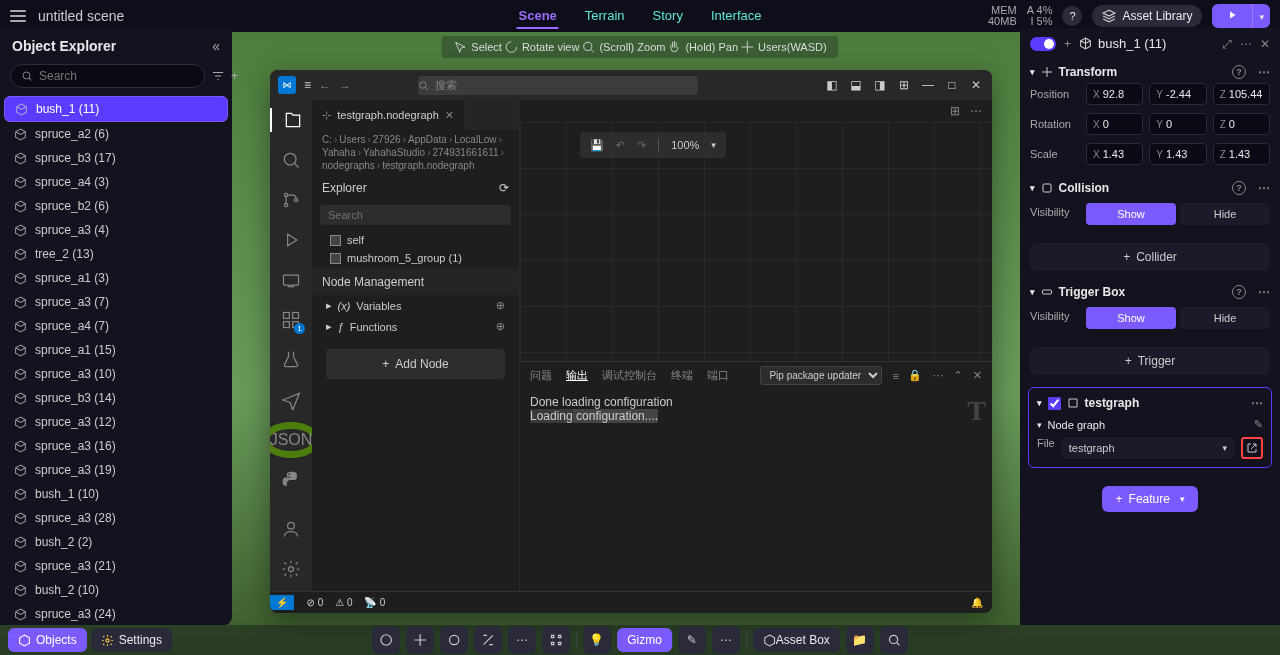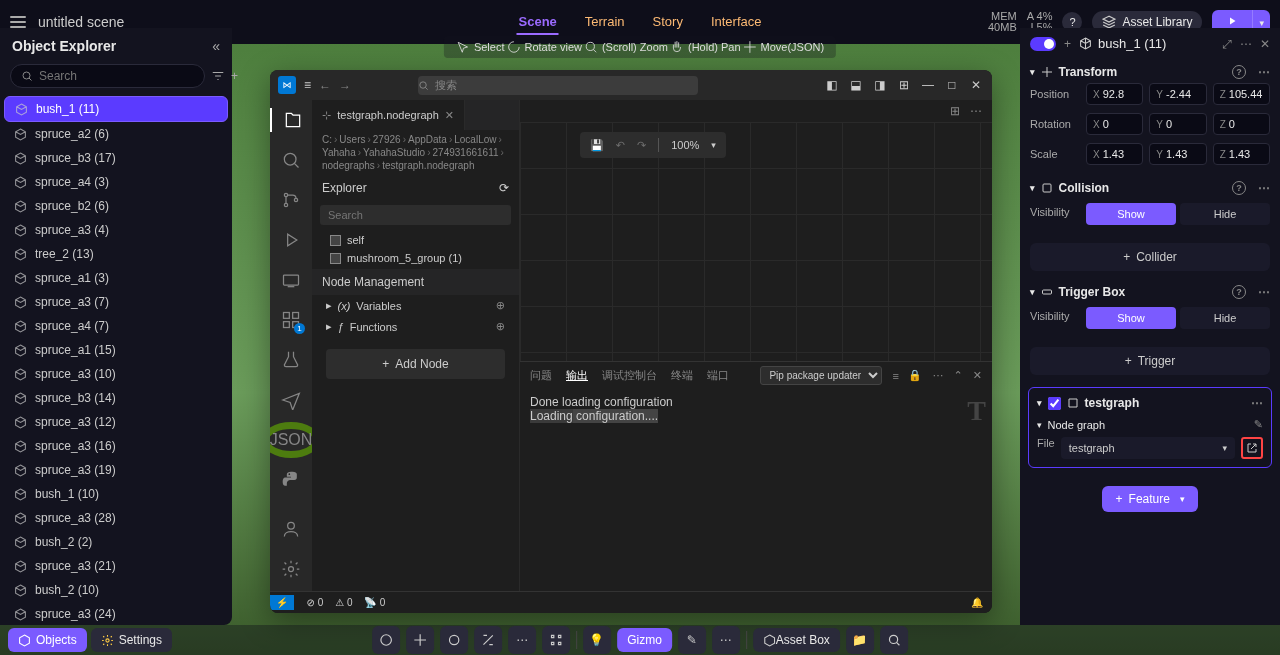--- a/index.html
+++ b/index.html
@@ -1,22 +1,22 @@
 <!DOCTYPE html>
 <html><head>
 <meta charset="utf-8">
 <style>
 *{box-sizing:border-box;margin:0;padding:0;font-family:-apple-system,BlinkMacSystemFont,"Segoe UI",sans-serif;user-select:none}
 body{width:1280px;height:655px;background:linear-gradient(180deg,#4a7b3a 0%,#5a8b4a 30%,#6a9b5a 60%,#3a5a2a 100%);position:relative;overflow:hidden;color:#e8e8e8;font-size:12px}
-.topbar{height:44px;background:#0e0e1a;display:flex;align-items:center;padding:0 10px;gap:12px}
+.topbar{height:32px;background:#0e0e1a;display:flex;align-items:center;padding:0 10px;gap:12px}
 .menu-icon{width:16px;height:12px;display:flex;flex-direction:column;justify-content:space-between;cursor:pointer}
 .menu-icon span{height:2px;background:#aaa;border-radius:1px}
 .scene-title{color:#ccc;font-size:14px;font-weight:500}
 .top-tabs{position:absolute;left:50%;transform:translateX(-50%);display:flex;gap:24px}
-.top-tab{color:#fdba74;font-size:13px;padding:4px 2px;cursor:pointer}
+.top-tab{color:#5eead4;font-size:13px;padding:4px 2px;cursor:pointer}
 .top-tab.active{color:#9b6bff;border-bottom:2px solid #9b6bff;font-weight:600}
 .top-right{margin-left:auto;display:flex;align-items:center;gap:10px}
 .stats{font-size:11px;color:#aaa;text-align:right;line-height:11px}
 .help-icon,.icon-btn{width:20px;height:20px;border-radius:50%;background:#2a2a3a;display:flex;align-items:center;justify-content:center;cursor:pointer;font-size:11px}
 .asset-lib{background:#2a2a3a;padding:4px 10px;border-radius:12px;display:flex;align-items:center;gap:6px;cursor:pointer;font-size:12px}
 .play-btn{background:#7b5bff;padding:5px 14px;border-radius:6px 0 0 6px;cursor:pointer}
 .play-caret{background:#7b5bff;padding:5px 6px;border-radius:0 6px 6px 0;cursor:pointer;border-left:1px solid rgba(255,255,255,.2)}
 .toolbar{position:absolute;top:36px;left:50%;transform:translateX(-50%);display:flex;gap:2px;background:rgba(20,20,30,.3);padding:4px 12px;border-radius:4px}
 .toolbar-item{display:flex;align-items:center;gap:4px;font-size:11px;color:#ddd;cursor:pointer}
 .toolbar-item svg{width:14px;height:14px;fill:none;stroke:#ddd;stroke-width:1.5}
@@ -171,21 +171,21 @@
   <div class="toolbar-item">
       <svg viewBox="0 0 24 24">
         <path d="M9 3v10M12 2v11M15 4v9M6 8v6a6 6 0 0012 0v-2"></path>
       </svg>
       <span>(Hold) Pan</span>
     </div>
   <div class="toolbar-item">
       <svg viewBox="0 0 24 24">
         <path d="M12 2v20M2 12h20"></path>
       </svg>
-      <span>Move(JSON)</span>
+      <span>Users(WASD)</span>
     </div>
 </div>
 
 <div class="left-panel">
   <div class="panel-header">
     <div class="panel-title">Object Explorer</div>
     <div class="collapse-icon">«</div>
   </div>
   <div class="search-row">
     <div class="search-box">

